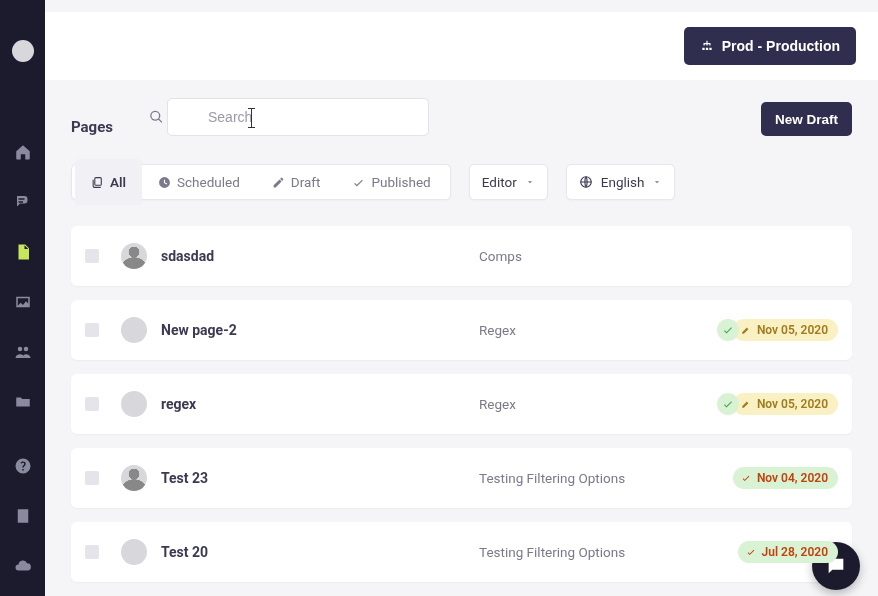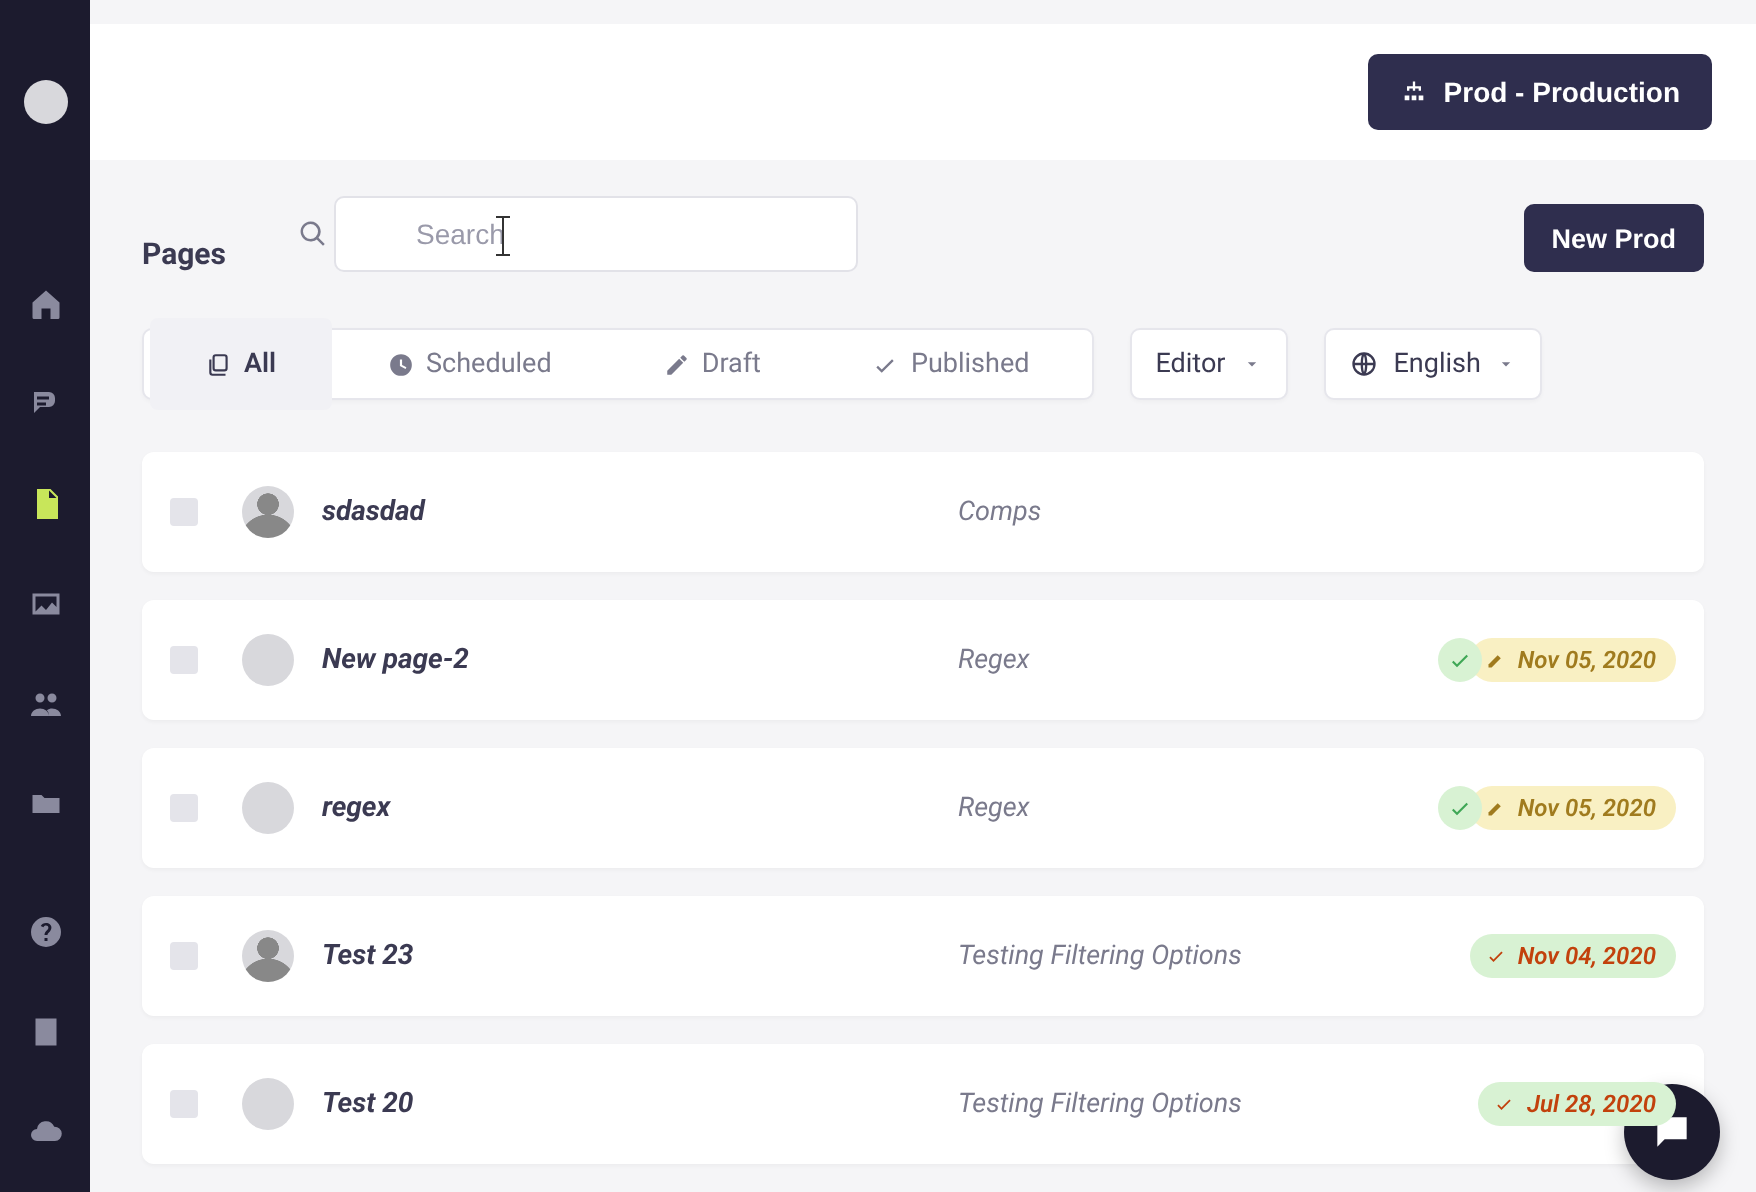--- a/index.html
+++ b/index.html
@@ -135,21 +135,21 @@
     display: flex; align-items: center;
     background: #fff;
     border: 1px solid #e6e6ec;
     border-radius: 5px;
     height: 36px;
     padding: 3px;
     box-shadow: 0 1px 2px rgba(0,0,0,0.03);
   }
   .seg-item {
     display: flex; align-items: center; gap: 6px;
-    padding: 0 28px;
+    padding: 0 16px;
     height: 46px;
     font-size: 13.5px;
     color: #7a7a8c;
     border-radius: 4px;
     cursor: pointer;
   }
   .seg-item.active {
     background: #f1f1f5;
     color: #3b3a52;
     font-weight: 600;
@@ -166,21 +166,21 @@
     font-size: 13.5px;
     color: #3b3a52;
     box-shadow: 0 1px 2px rgba(0,0,0,0.03);
     cursor: pointer;
   }
   .dd svg.caret { width: 10px; height: 10px; color: #7a7a8c; }
   .dd svg.globe { width: 14px; height: 14px; color: #3b3a52; }
 
   .list {
     margin-top: 26px;
-    display: flex; flex-direction: column; gap: 14px; font-style: italic;
+    display: flex; flex-direction: column; gap: 14px;
   }
   .row {
     background: #fff;
     border-radius: 6px;
     height: 60px;
     display: flex; align-items: center;
     padding: 0 14px 0 14px;
     box-shadow: 0 1px 2px rgba(0,0,0,0.04);
   }
   .row .chk {
@@ -320,21 +320,21 @@
       <div class="search-wrap">
         <svg viewBox="0 0 24 24" fill="currentColor">
             <path d="M10 2a8 8 0 1 0 5 14.3l5 5 1.4-1.4-5-5A8 8 0 0 0 10 2zm0 2a6 6 0 1 1 0 12 6 6 0 0 1 0-12z"></path>
           </svg>
         <input class="search-input" placeholder="Search" style="">
         <div class="text-cursor">
             <div class="bar"></div>
           </div>
       </div>
       <div class="spacer"></div>
-      <button class="new-page-btn">New Prod</button>
+      <button class="new-page-btn">New Draft</button>
     </div>
 
     <div class="filters-row">
       <div class="seg">
         <div class="seg-item active">
           <svg viewBox="0 0 24 24" fill="none" stroke="currentColor" stroke-width="2">
               <rect x="7" y="3" width="12" height="14" rx="2"></rect>
               <path d="M4 7v12a2 2 0 0 0 2 2h12"></path>
             </svg>
           <span>All</span>

